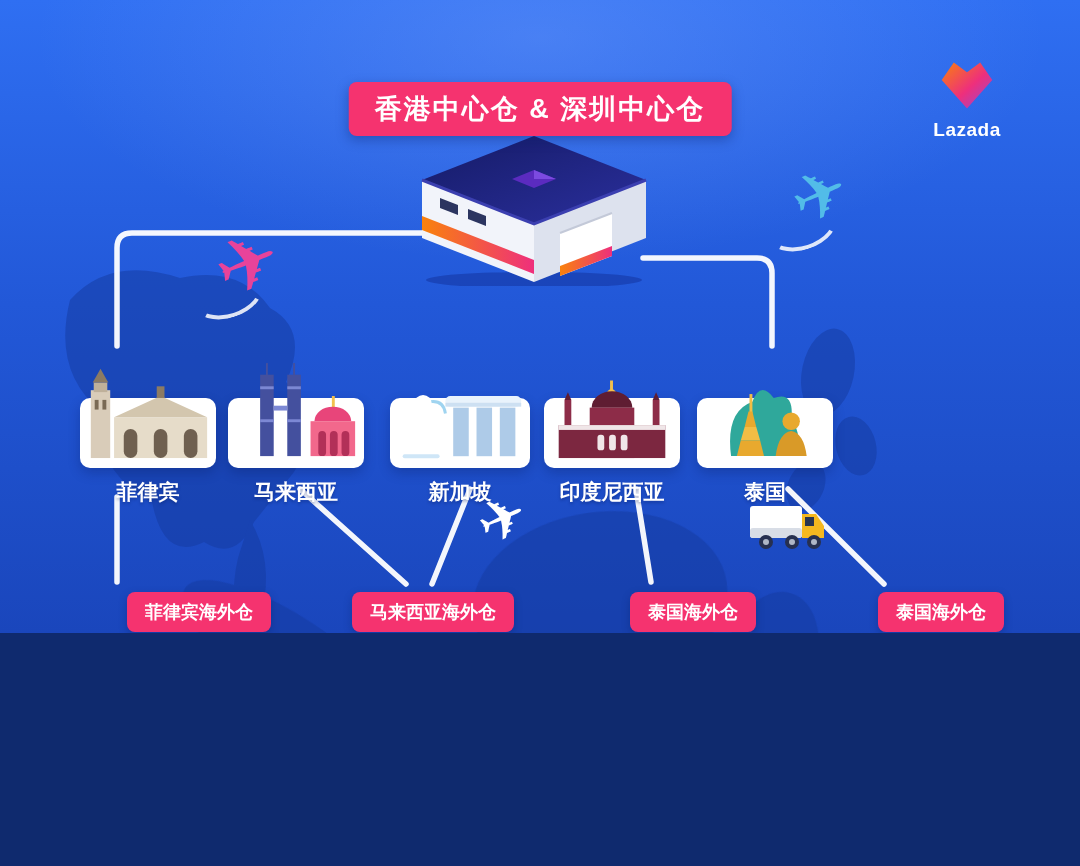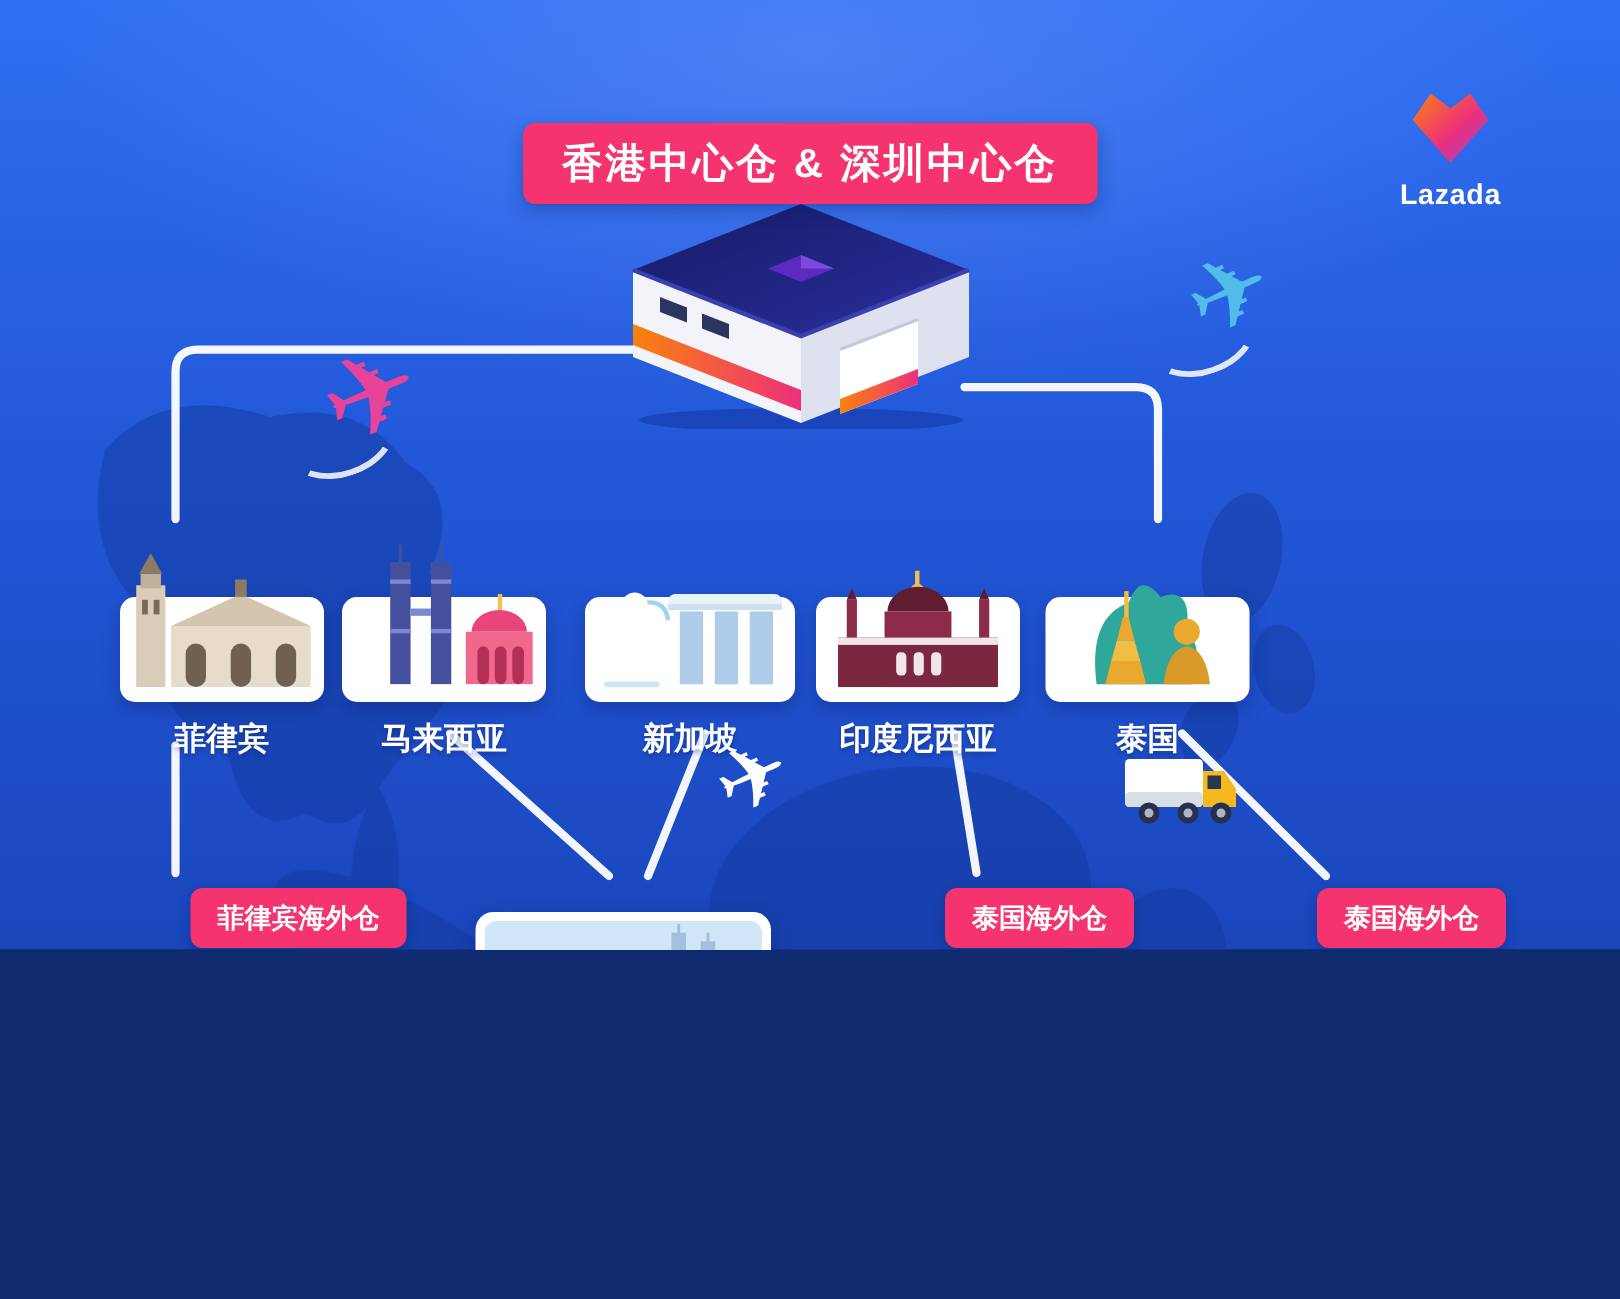--- a/index.html
+++ b/index.html
@@ -252,20 +252,21 @@
         <rect x="34" y="66" width="34" height="36" fill="#7fb4e4" stroke="#ffffff" stroke-width="3"></rect>
         <rect x="79" y="66" width="34" height="36" fill="#7fb4e4" stroke="#ffffff" stroke-width="3"></rect>
         <rect x="124" y="66" width="34" height="36" fill="#7fb4e4" stroke="#ffffff" stroke-width="3"></rect>
         <rect x="164" y="84" width="18" height="18" fill="#d9a05b" stroke="#b8834a" stroke-width="2"></rect>
         <rect x="166" y="68" width="14" height="14" fill="#d9a05b" stroke="#b8834a" stroke-width="2"></rect>
       </svg>
     </div>
   </div>
 
   <div class="wh" style="left:317px;width:197px">
+    <div class="wh-banner">马来西亚海外仓</div>
     <div class="wh-card">
       <svg viewBox="0 0 190 124" preserveAspectRatio="none">
         <rect width="190" height="124" fill="#cfe7f7"></rect>
         <rect x="128" y="8" width="10" height="50" fill="#a6bede"></rect>
         <rect x="148" y="14" width="10" height="44" fill="#a6bede"></rect>
         <rect x="132" y="2" width="2" height="8" fill="#a6bede"></rect>
         <rect x="152" y="8" width="2" height="8" fill="#a6bede"></rect>
         <circle cx="28" cy="46" r="14" fill="#f078a0"></circle>
         <rect x="14" y="46" width="28" height="14" fill="#f078a0"></rect>
         <rect y="108" width="190" height="16" fill="#e4edf4"></rect>

